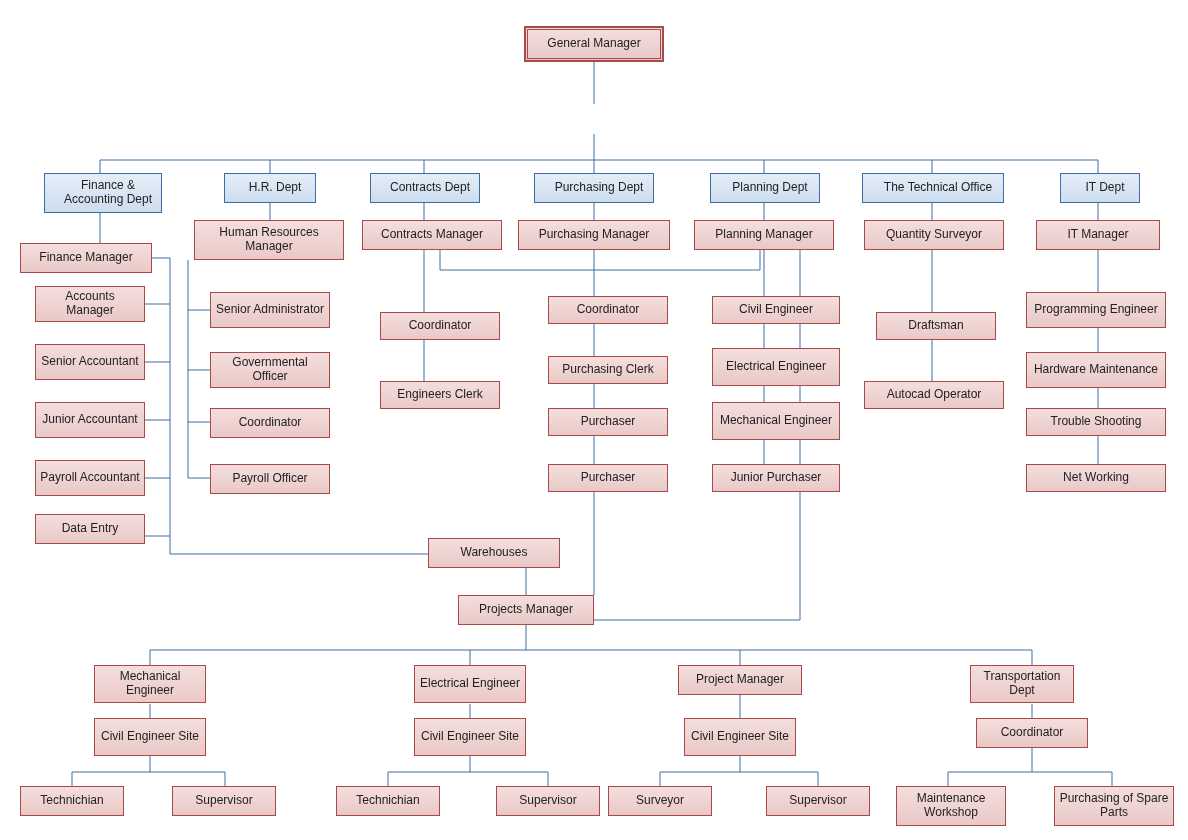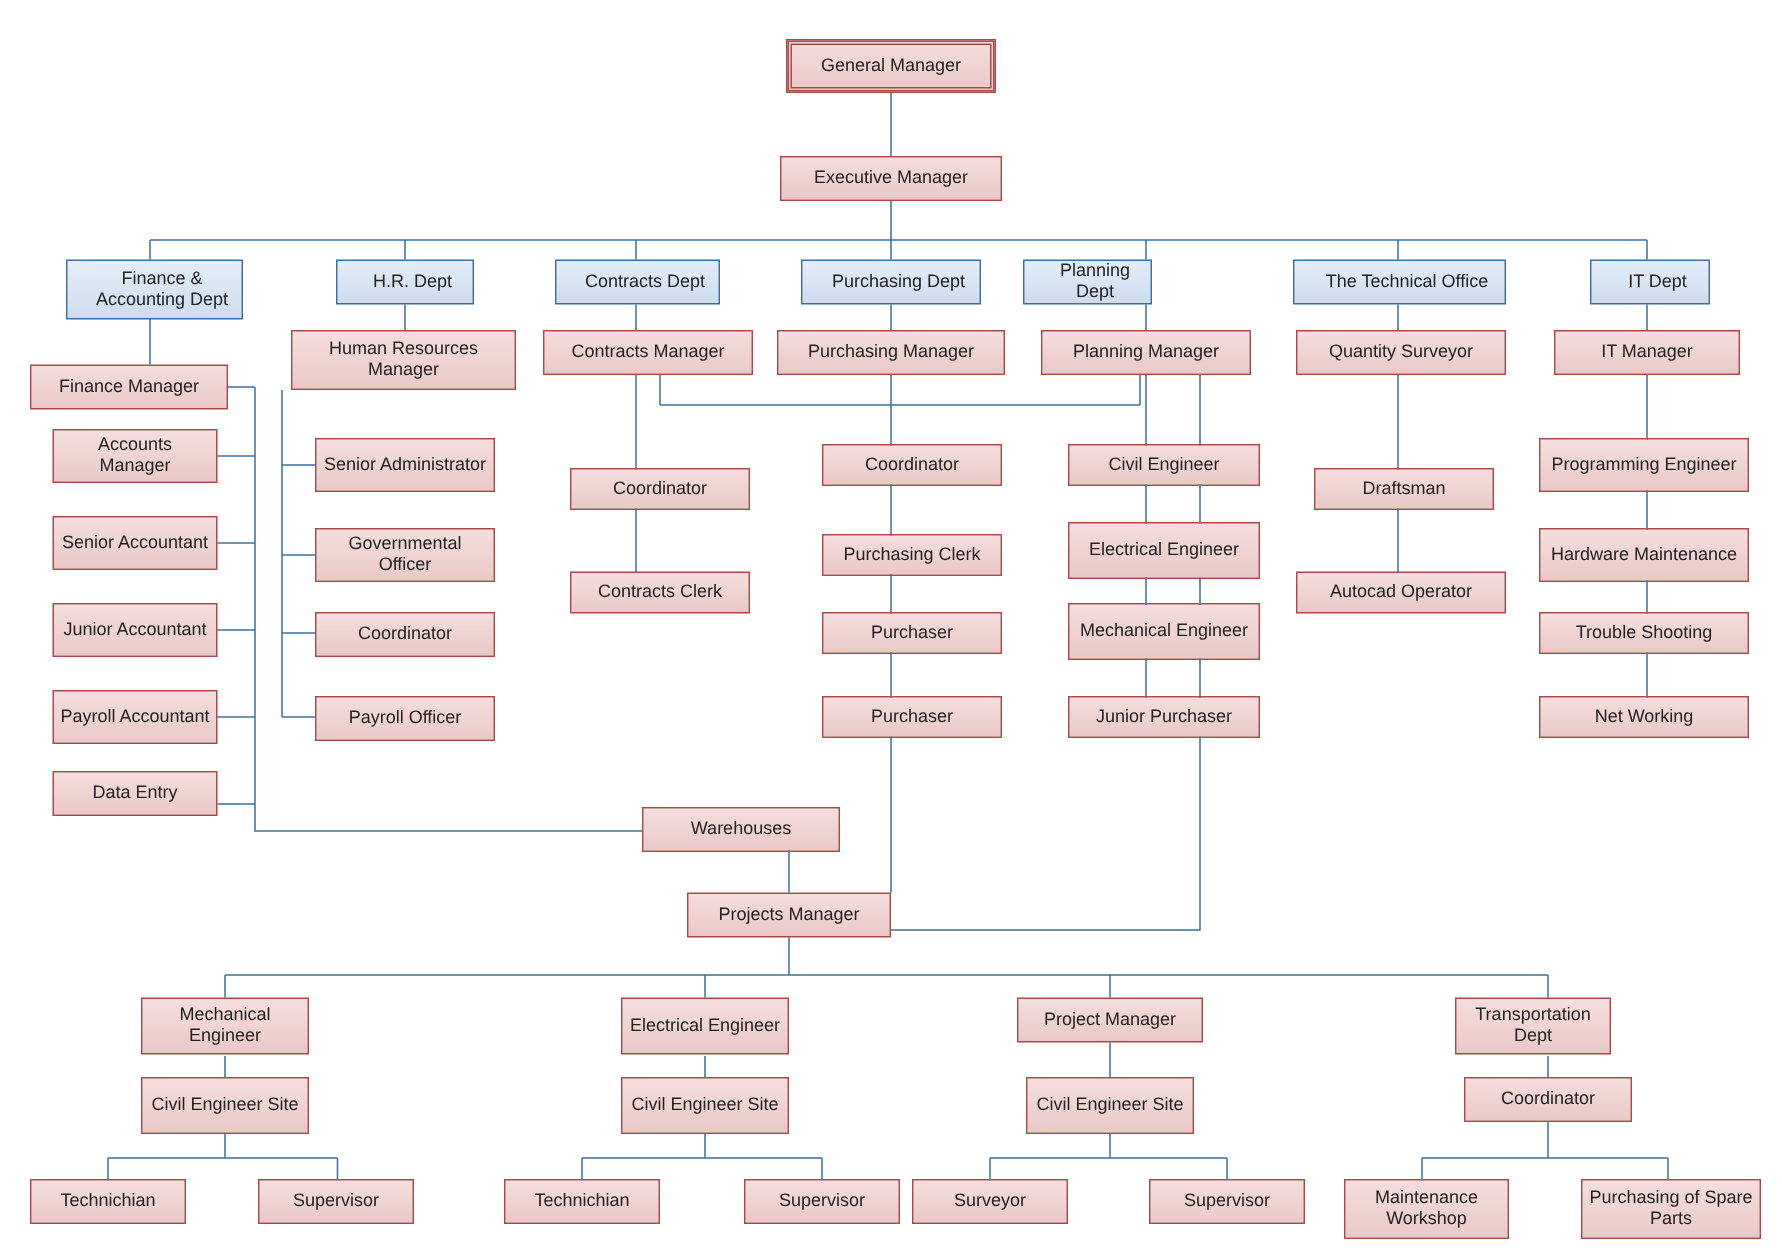--- a/index.html
+++ b/index.html
@@ -155,37 +155,34 @@
     <path d="M948 772 V786"></path>
     <path d="M1112 772 V786"></path>
 
     <path d="M800 250 V620 H594" stroke-dasharray="0"></path>
   </g>
 </svg>
 
 <div class="node pink dbl" style="left:524px;top:26px;width:140px;height:36px">
       <span>General Manager</span>
     </div>
-<div class="node pink" style="left:520px;top:104px;width:148px;height:30px">
-      <span>Executive Manager</span>
-    </div>
 
 <div class="node blue" style="left:44px;top:173px;width:118px;height:40px">
       <span>Finance &amp; Accounting Dept</span>
     </div>
 <div class="node blue" style="left:224px;top:173px;width:92px;height:30px">
       <span>H.R. Dept</span>
     </div>
 <div class="node blue" style="left:370px;top:173px;width:110px;height:30px">
       <span>Contracts Dept</span>
     </div>
 <div class="node blue" style="left:534px;top:173px;width:120px;height:30px">
       <span>Purchasing Dept</span>
     </div>
-<div class="node blue" style="left:682px;top:173px;width:86px;height:30px">
+<div class="node blue" style="left:710px;top:173px;width:110px;height:30px">
       <span>Planning Dept</span>
     </div>
 <div class="node blue" style="left:862px;top:173px;width:142px;height:30px">
       <span>The Technical Office</span>
     </div>
 <div class="node blue" style="left:1060px;top:173px;width:80px;height:30px">
       <span>IT Dept</span>
     </div>
 
 <div class="node pink" style="left:20px;top:243px;width:132px;height:30px">
@@ -236,21 +233,21 @@
       <span>Coordinator</span>
     </div>
 <div class="node pink" style="left:210px;top:464px;width:120px;height:30px">
       <span>Payroll Officer</span>
     </div>
 
 <div class="node pink" style="left:380px;top:312px;width:120px;height:28px">
       <span>Coordinator</span>
     </div>
 <div class="node pink" style="left:380px;top:381px;width:120px;height:28px">
-      <span>Contracts Clerk</span>
+      <span>Engineers Clerk</span>
     </div>
 
 <div class="node pink" style="left:548px;top:296px;width:120px;height:28px">
       <span>Coordinator</span>
     </div>
 <div class="node pink" style="left:548px;top:356px;width:120px;height:28px">
       <span>Purchasing Clerk</span>
     </div>
 <div class="node pink" style="left:548px;top:408px;width:120px;height:28px">
       <span>Purchaser</span>

